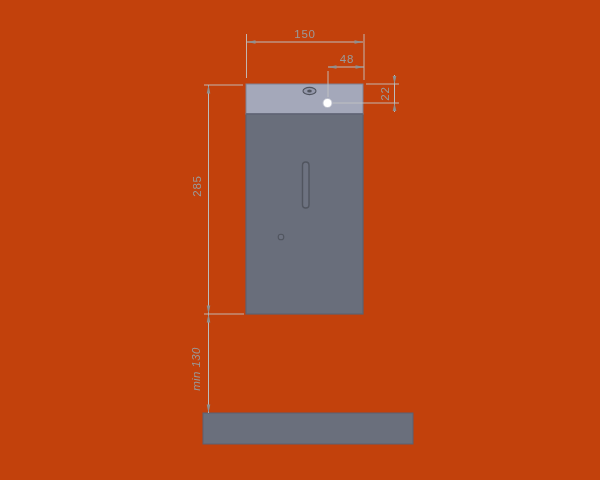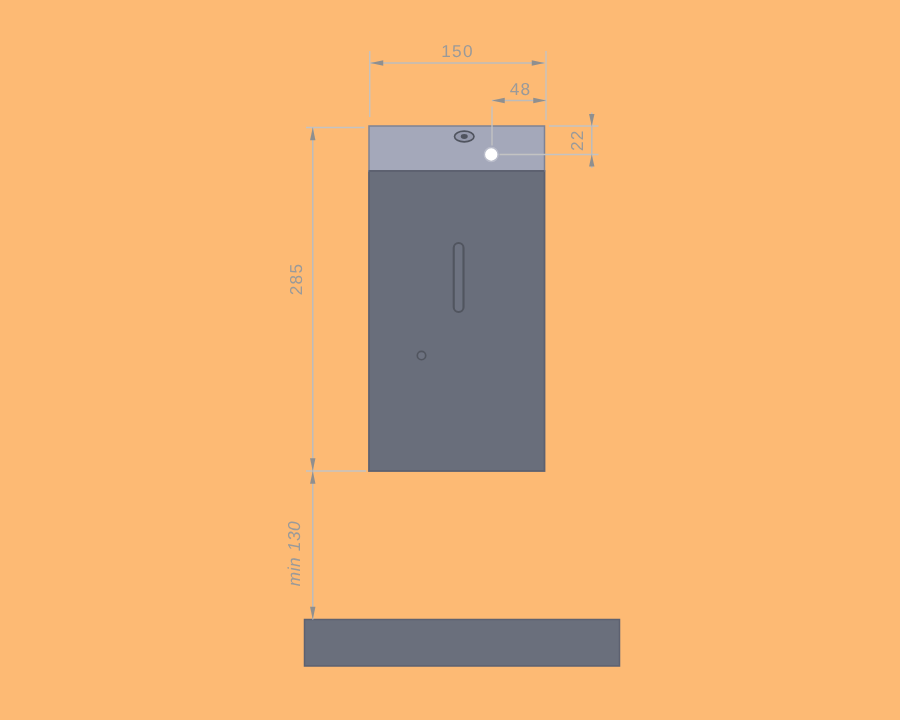--- a/index.html
+++ b/index.html
@@ -5,21 +5,21 @@
   html, body {
     margin: 0;
     padding: 0;
     background: #ffffff;
     font-family: "Liberation Sans", sans-serif;
   }
   .canvas {
     position: relative;
     width: 600px;
     height: 480px;
-    background: #fdba74;
+    background: #c2410c;
     overflow: hidden;
   }
   svg { display: block; }
   .dim-line {
     stroke: #bcbcbc;
     stroke-width: 1;
     fill: none;
   }
   .ext-line {
     stroke: #c3c3c3;

